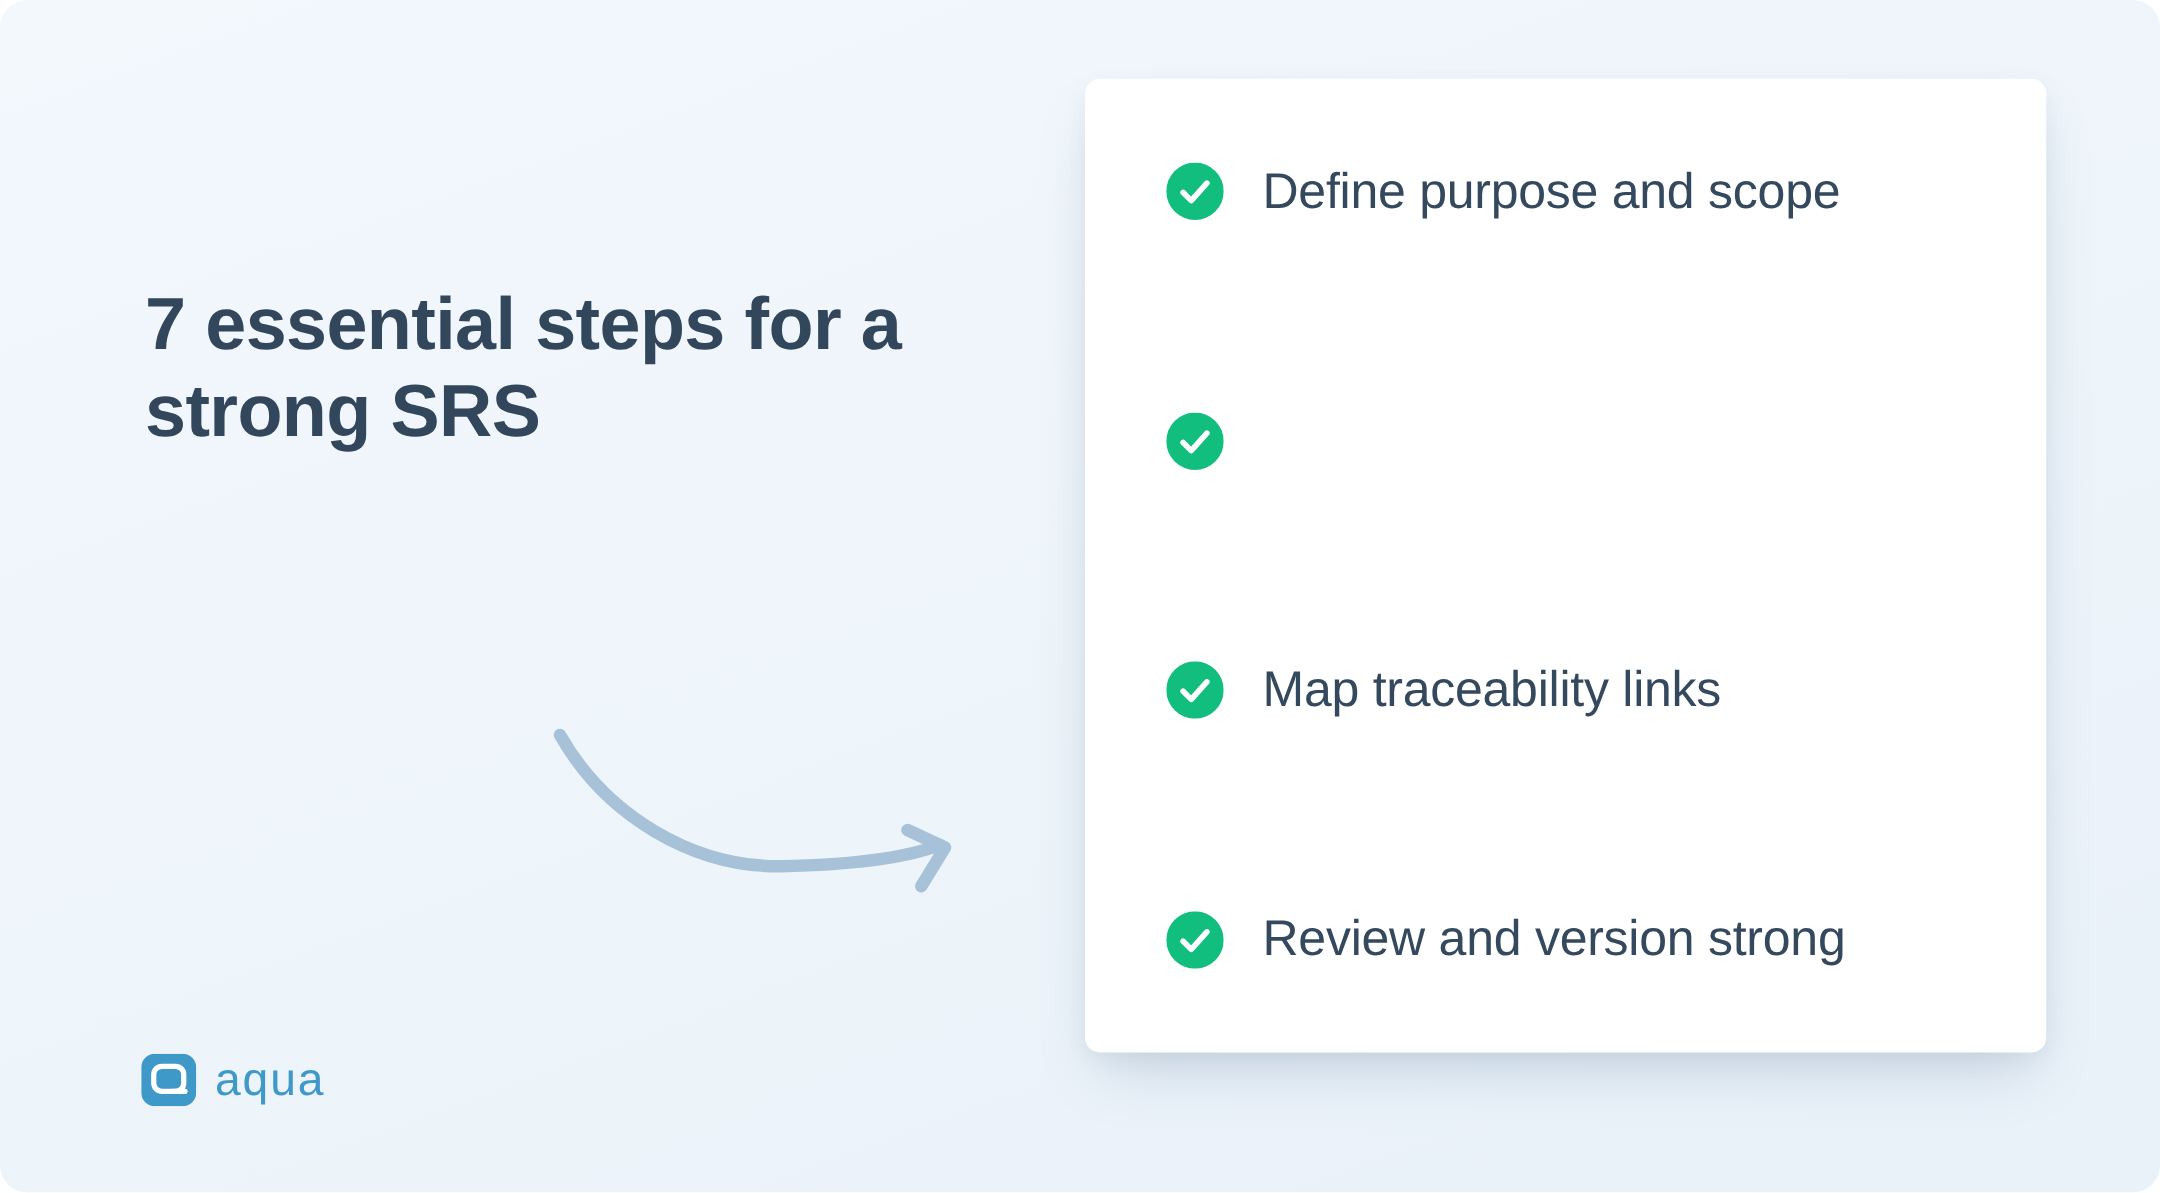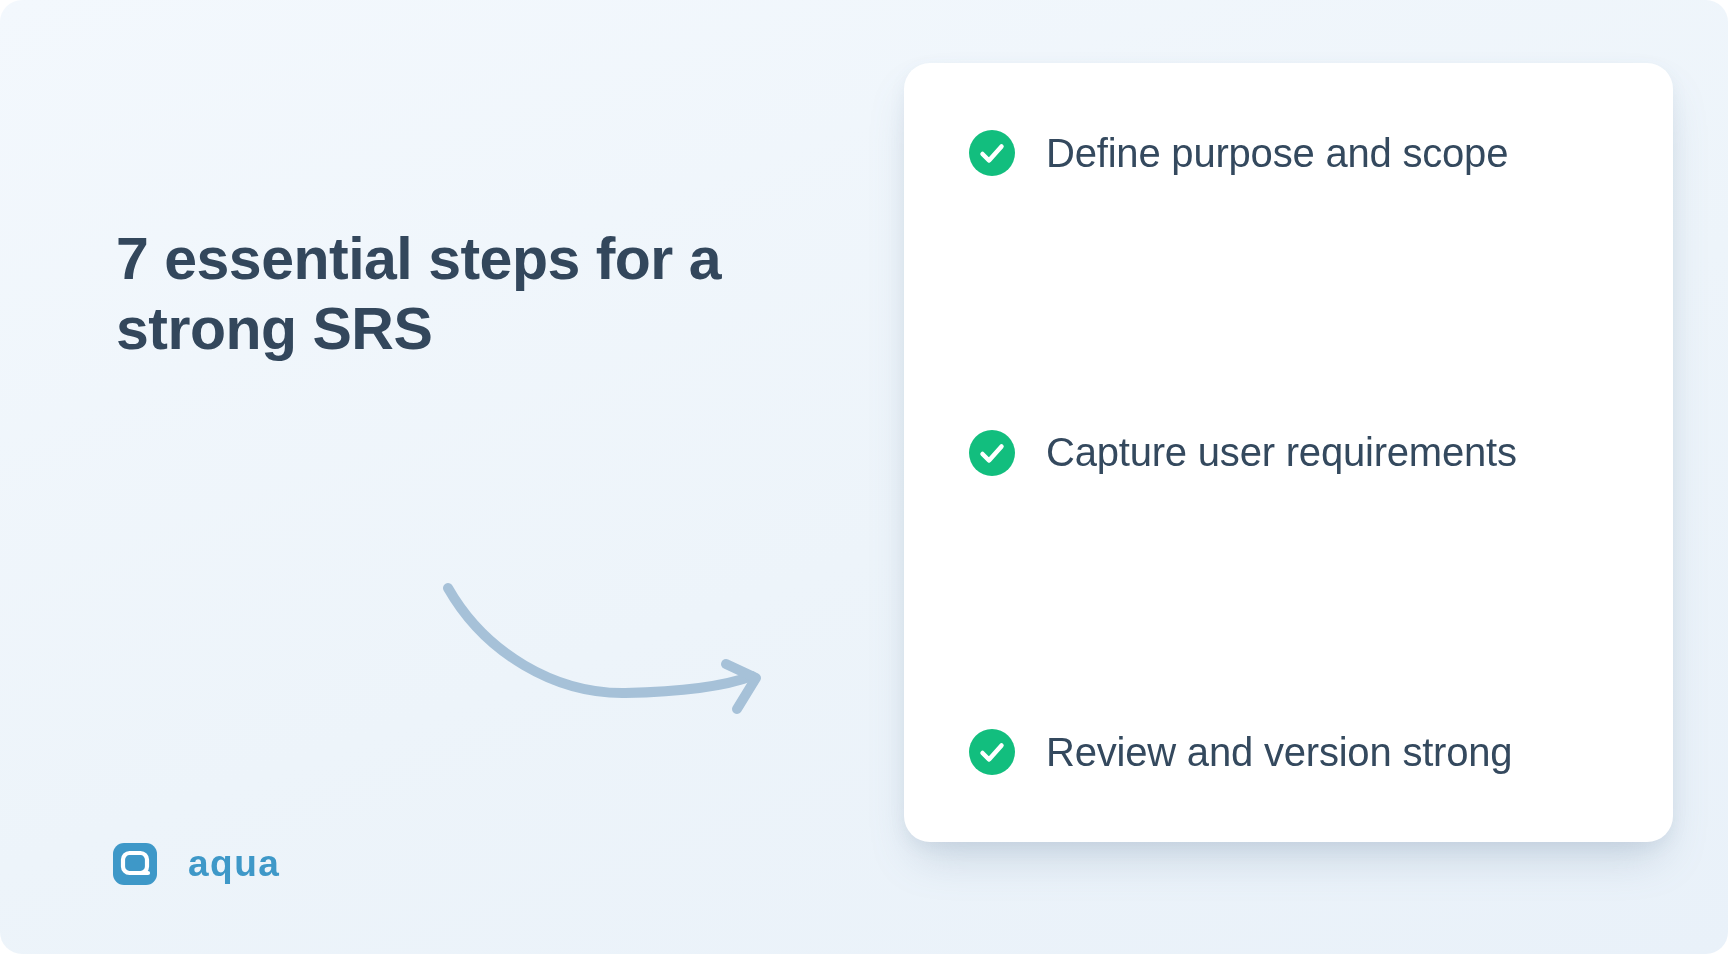--- a/index.html
+++ b/index.html
@@ -26,24 +26,24 @@
     letter-spacing: -0.5px;
     color: #33475c;
   }
   .arrow-wrap {
     position: absolute;
     left: 440px; top: 568px;
     width: 330px; height: 150px;
   }
   .card {
     position: absolute;
-    left: 904px; top: 63px;
+    left: 868px; top: 63px;
     width: 769px; height: 779px;
     background: #ffffff;
-    border-radius: 26px;
+    border-radius: 12px;
     box-shadow: 0 24px 45px -12px rgba(96,125,155,0.28), 0 6px 16px rgba(96,125,155,0.08);
     display: flex;
     flex-direction: column;
     justify-content: space-between;
     padding: 66px 40px 66px 65px;
   }
   .check-row {
     display: flex;
     align-items: center;
     gap: 31px;
@@ -63,25 +63,24 @@
   .brand {
     position: absolute;
     left: 113px; top: 843px;
     display: flex;
     align-items: center;
     gap: 15px;
   }
   .brand-mark { width: 44px; height: 42px; }
   .brand-text {
     font-size: 37px;
-    font-weight: 700;
+    font-weight: 400;
     letter-spacing: 1.5px;
     color: #3e98c8;
     line-height: 42px;
-    margin-left: 16px;
   }
 </style>
 </head>
 <body>
 
 <div class="canvas">
 
   <h1 class="headline">7 essential steps for a strong SRS</h1>
 
   <div class="arrow-wrap">
@@ -104,25 +103,33 @@
     </div>
 
 
     <div class="check-row">
       <span class="check-circle">
         <svg width="46" height="46" viewBox="0 0 46 46">
             <circle cx="23" cy="23" r="23" fill="#12be7e"></circle>
             <polyline points="13.5,24 20,30.5 32.5,16.5" stroke="#ffffff" stroke-width="4.5" stroke-linecap="round" stroke-linejoin="round" fill="none"></polyline>
           </svg>
       </span>
-      <span class="check-label">Capture user requirements</span>
     </div>
 
 
 
+    <div class="check-row">
+      <span class="check-circle">
+        <svg width="46" height="46" viewBox="0 0 46 46">
+            <circle cx="23" cy="23" r="23" fill="#12be7e"></circle>
+            <polyline points="13.5,24 20,30.5 32.5,16.5" stroke="#ffffff" stroke-width="4.5" stroke-linecap="round" stroke-linejoin="round" fill="none"></polyline>
+          </svg>
+      </span>
+      <span class="check-label">Map traceability links</span>
+    </div>
 
     <div class="check-row">
       <span class="check-circle">
         <svg width="46" height="46" viewBox="0 0 46 46">
             <circle cx="23" cy="23" r="23" fill="#12be7e"></circle>
             <polyline points="13.5,24 20,30.5 32.5,16.5" stroke="#ffffff" stroke-width="4.5" stroke-linecap="round" stroke-linejoin="round" fill="none"></polyline>
           </svg>
       </span>
       <span class="check-label">Review and version strong</span>
     </div>

